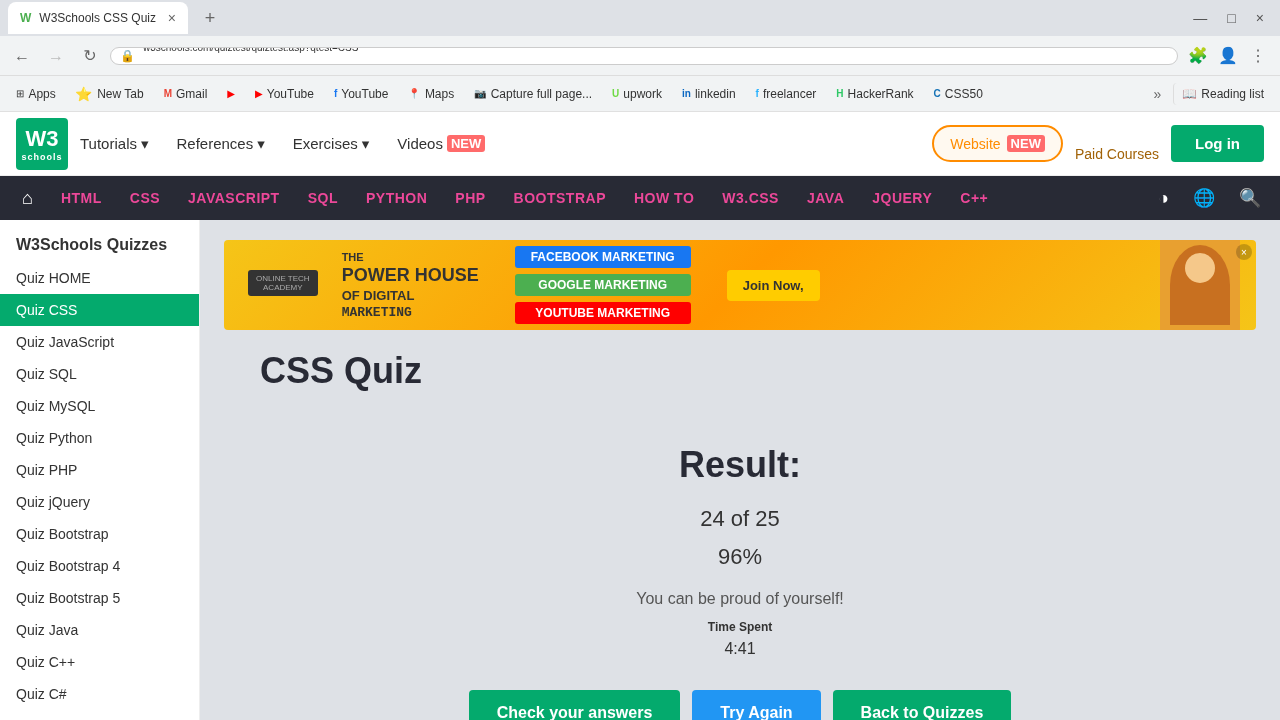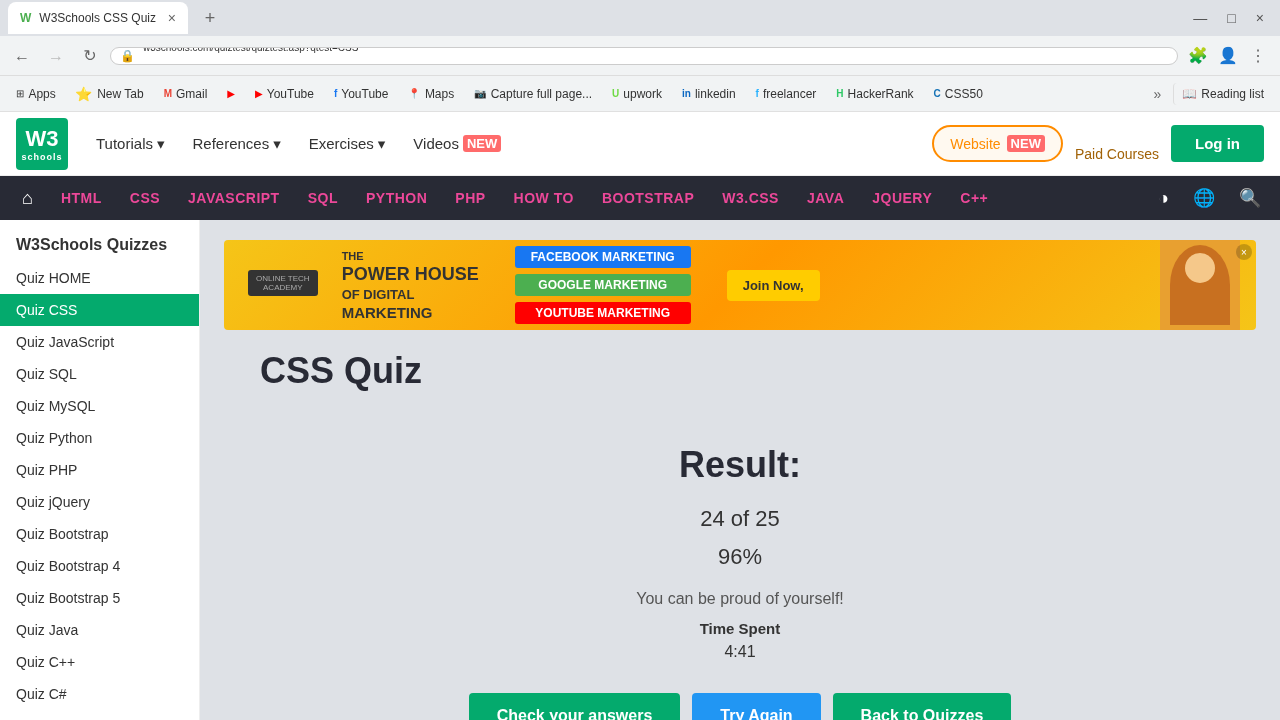--- a/index.html
+++ b/index.html
@@ -24,21 +24,21 @@
     .toolbar-icons { display: flex; gap: 2px; }
     .toolbar-icon-btn { background: none; border: none; cursor: pointer; width: 28px; height: 28px; display: flex; align-items: center; justify-content: center; border-radius: 50%; color: #666; font-size: 16px; }
 
     .bookmarks-bar { background: #f1f3f4; height: 36px; display: flex; align-items: center; padding: 0 8px; gap: 4px; border-bottom: 1px solid #e0e0e0; }
     .bookmark-item { display: flex; align-items: center; gap: 4px; padding: 4px 8px; border-radius: 4px; cursor: pointer; font-size: 12px; color: #333; white-space: nowrap; }
     .bookmark-favicon { font-size: 10px; }
     .more-bookmarks { margin-left: auto; padding: 4px 8px; color: #666; cursor: pointer; }
     .reading-list-btn { display: flex; align-items: center; gap: 4px; padding: 4px 8px; border-radius: 4px; cursor: pointer; font-size: 12px; color: #333; border-left: 1px solid #ddd; }
 
     
-    .w3s-header { background: #fff; height: 64px; display: flex; align-items: center; padding: 0 16px; gap: 16px; border-bottom: 1px solid #eee; }
+    .w3s-header { background: #fff; height: 64px; display: flex; align-items: center; padding: 0 16px; border-bottom: 1px solid #eee; }
     .w3s-logo { display: flex; flex-direction: column; align-items: center; justify-content: center; background: #04AA6D; color: #fff; font-weight: bold; font-size: 18px; width: 52px; height: 52px; border-radius: 4px; flex-shrink: 0; }
     .w3s-logo .w3 { font-size: 22px; font-weight: 900; }
     .w3s-logo .schools { font-size: 9px; letter-spacing: 1px; }
     .w3s-nav { display: flex; align-items: center; gap: 4px; }
     .w3s-nav-item { padding: 8px 12px; font-size: 15px; color: #333; cursor: pointer; border-radius: 4px; display: flex; align-items: center; gap: 4px; }
     .new-badge { background: #ff6b6b; color: white; font-size: 13px; padding: 1px 4px; border-radius: 3px; font-weight: bold; }
     .w3s-header-right { margin-left: auto; display: flex; align-items: flex-end; gap: 12px; }
     .website-btn { border: 2px solid #ff8c00; color: #ff8c00; background: #fff9f0; padding: 8px 16px; border-radius: 20px; font-size: 14px; cursor: pointer; display: flex; align-items: center; gap: 6px; }
     .paid-courses-btn { color: #a16207; font-size: 14px; cursor: pointer; }
     .login-btn { background: #04AA6D; color: white; border: none; padding: 10px 24px; border-radius: 4px; font-size: 15px; font-weight: bold; cursor: pointer; }
@@ -69,21 +69,21 @@
     .ad-close { position: absolute; top: 4px; right: 4px; background: rgba(0,0,0,0.2); color: #fff; border: none; width: 16px; height: 16px; border-radius: 50%; font-size: 10px; cursor: pointer; display: flex; align-items: center; justify-content: center; }
 
     
     .quiz-area { padding: 20px 60px; text-align: left; }
     .quiz-title { font-size: 36px; font-weight: bold; color: #282A35; margin-bottom: 32px; }
     .result-section { text-align: center; padding: 20px 0; }
     .result-label { font-size: 36px; font-weight: bold; color: #282A35; margin-bottom: 20px; }
     .result-score { font-size: 22px; color: #333; margin-bottom: 12px; }
     .result-percent { font-size: 22px; color: #333; margin-bottom: 20px; }
     .result-message { font-size: 16px; color: #555; margin-bottom: 12px; }
-    .time-spent-label { font-size: 15px; font-weight: bold; color: #333; margin-bottom: 6px; }
+    .time-spent-label { font-size: 12px; font-weight: bold; color: #333; margin-bottom: 6px; }
     .time-spent-value { font-size: 16px; color: #333; margin-bottom: 32px; }
     .quiz-buttons { display: flex; gap: 12px; justify-content: center; }
     .quiz-btn { padding: 14px 28px; border: none; border-radius: 4px; font-size: 16px; font-weight: bold; cursor: pointer; }
     .btn-check { background: #04AA6D; color: #fff; }
     .btn-try { background: #2196F3; color: #fff; }
     .btn-back { background: #04AA6D; color: #fff; }
 
     
     .sidebar::-webkit-scrollbar { width: 6px; }
     .sidebar::-webkit-scrollbar-thumb { background: #ccc; border-radius: 3px; }
@@ -215,22 +215,22 @@
   </div>
 
   <div class="top-nav">
     <span class="top-nav-home">⌂</span>
     <span class="top-nav-item">HTML</span>
     <span class="top-nav-item">CSS</span>
     <span class="top-nav-item">JAVASCRIPT</span>
     <span class="top-nav-item">SQL</span>
     <span class="top-nav-item">PYTHON</span>
     <span class="top-nav-item">PHP</span>
+    <span class="top-nav-item">BOOTSTRAP</span>
     <span class="top-nav-item">HOW TO</span>
-    <span class="top-nav-item">BOOTSTRAP</span>
     <span class="top-nav-item">W3.CSS</span>
     <span class="top-nav-item">JAVA</span>
     <span class="top-nav-item">JQUERY</span>
     <span class="top-nav-item">C++</span>
     <div class="top-nav-right">
       <span class="top-nav-icon">◑</span>
       <span class="top-nav-icon">🌐</span>
       <span class="top-nav-icon">🔍</span>
     </div>
   </div>
@@ -262,21 +262,21 @@
         <div class="ad-inner">
           <div style="display:flex;flex-direction:column;align-items:flex-start;padding-left:8px;">
             <div style="background:#333;color:#fff;padding:4px 8px;font-size:10px;border-radius:3px;margin-bottom:4px;text-align:center;">
               <div style="font-size:8px;color:#aaa;">ONLINE TECH<br>ACADEMY</div>
             </div>
           </div>
           <div style="display:flex;flex-direction:column;gap:2px;margin-left:8px;">
             <span style="font-size:11px;font-weight:bold;color:#333;">THE</span>
             <span style="font-size:18px;font-weight:900;color:#333;">POWER HOUSE</span>
             <span style="font-size:13px;font-weight:bold;color:#333;">OF DIGITAL</span>
-            <span style="font-size:15px;font-weight:bold;color:#333;">MARKETING</span>
+            <span style="font-size:13px;font-weight:bold;color:#333;font-family:Liberation Mono, monospace;">MARKETING</span>
           </div>
           <div style="display:flex;flex-direction:column;gap:6px;margin:0 20px;">
             <div style="background:#1877f2;color:#fff;padding:4px 16px;border-radius:3px;font-size:12px;font-weight:bold;text-align:center;">FACEBOOK MARKETING</div>
             <div style="background:#4CAF50;color:#fff;padding:4px 16px;border-radius:3px;font-size:12px;font-weight:bold;text-align:center;">GOOGLE MARKETING</div>
             <div style="background:#ff0000;color:#fff;padding:4px 16px;border-radius:3px;font-size:12px;font-weight:bold;text-align:center;">YOUTUBE MARKETING</div>
           </div>
           <button class="ad-join">Join Now,</button>
           <div style="margin-left:auto;width:80px;height:90px;background:#e8a030;display:flex;align-items:center;justify-content:center;overflow:hidden;">
             <div style="width:60px;height:80px;background:#c87020;border-radius:50% 50% 0 0;position:relative;">
               <div style="width:30px;height:30px;background:#f5c88a;border-radius:50%;position:absolute;top:8px;left:15px;"></div>

